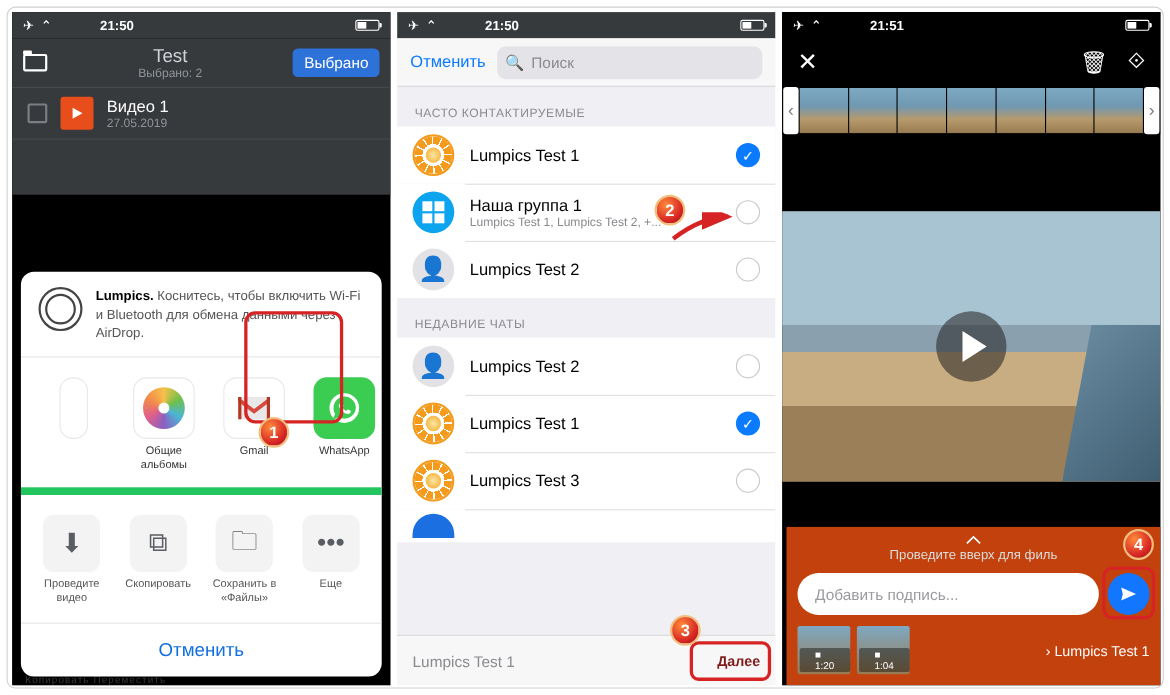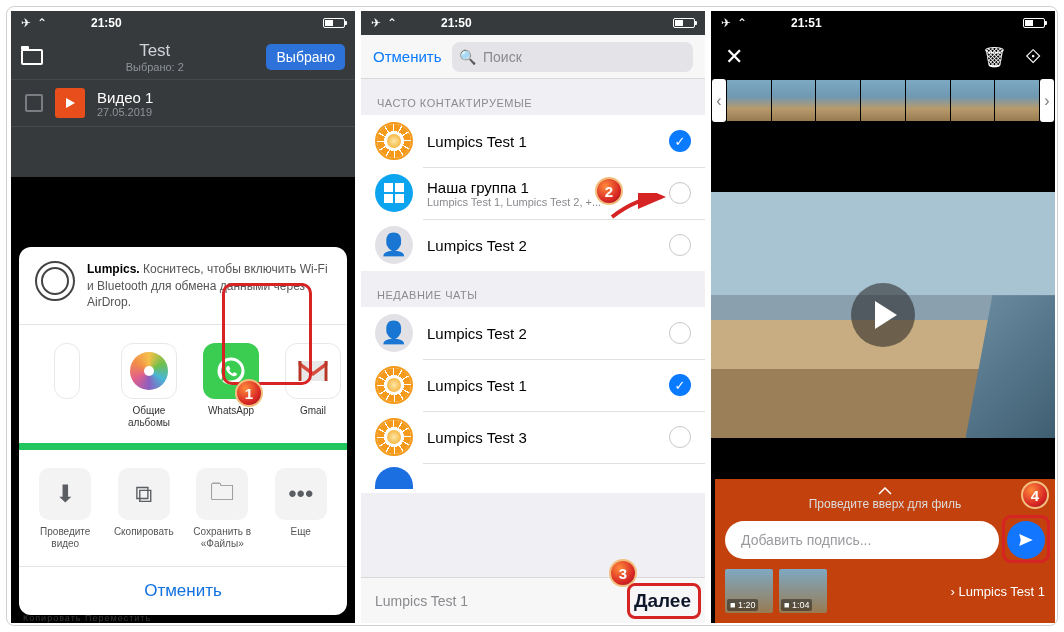--- a/index.html
+++ b/index.html
@@ -73,21 +73,21 @@
 .av.win i{background:#fff}
 .av.gray{background:#e2e2e6;display:flex;align-items:center;justify-content:center;color:#bdbdc2;font-size:22px}
 .av.blue{background:#1b6fe0}
 .rtext{flex:1;min-width:0}
 .rtext .n{font-size:15px;color:#000}
 .rtext .s{font-size:11px;color:#8a8a8f}
 .ring{width:22px;height:22px;border:1.5px solid #c7c7cc;border-radius:50%}
 .ring.on{border:0;background:#0a7bff;display:flex;align-items:center;justify-content:center;color:#fff;font-size:13px}
 .s2-foot{position:absolute;left:0;right:0;bottom:0;height:46px;background:#f7f7f8;border-top:1px solid #d8d8db;display:flex;align-items:center;justify-content:space-between;padding:0 14px}
 .s2-sel{font-size:14px;color:#8a8a8f}
-.s2-next{font-size:19px;font-weight:600;color:#0f172a}
+.s2-next{font-size:13px;font-weight:600;color:#7f1d1d}
 .hl3{position:absolute;right:4px;bottom:4px;width:74px;height:36px;border:3px solid #d62424;border-radius:8px;pointer-events:none;z-index:5}
 .arrow2{position:absolute;left:247px;top:182px;z-index:5;color:#d62424}
 
 .s3-bar{height:44px;background:#000;display:flex;align-items:center;justify-content:space-between;padding:0 14px;color:#fff}
 .xbtn{font-size:22px}
 .s3-tools{display:flex;gap:18px;font-size:20px}
 .strip{height:43px;background:#000;display:flex;gap:1px;padding:0 1px;align-items:center}
 .strip .fr{height:41px;flex:1;background:linear-gradient(180deg,#7ea9c3 0%,#6f98b2 40%,#b79a6b 70%,#987a52 100%)}
 .strip .fr:first-child{flex:.7;background:linear-gradient(180deg,#5a7a8e,#8b6a46)}
 .handle{width:14px;height:43px;background:#fff;border-radius:3px;display:flex;align-items:center;justify-content:center;color:#7c7c7c}
@@ -98,21 +98,21 @@
 .s3-bot{position:absolute;left:4px;right:0;bottom:0;background:#c2410c;color:#fff;padding:8px 10px 10px}
 .up{height:28px;text-align:center;font-size:12px;color:#ddd;display:flex;flex-direction:column;align-items:center;gap:2px}
 .up svg{width:14px;height:8px}
 .caprow{display:flex;align-items:center;gap:8px;margin:6px 0 10px}
 .caption{flex:1;height:38px;background:#fff;border-radius:19px;padding:0 16px;color:#9b9b9f;font-size:14px;display:flex;align-items:center}
 .send{width:38px;height:38px;border-radius:50%;background:#1276ff;display:flex;align-items:center;justify-content:center}
 .send svg{width:18px;height:18px}
 .hl4{position:absolute;right:5px;bottom:60px;width:48px;height:48px;border:3px solid #d62424;border-radius:9px;pointer-events:none;z-index:5}
 .tray{display:flex;align-items:center;gap:6px;font-size:11px;color:#fff}
 .tray .th{width:48px;height:44px;background:linear-gradient(180deg,#7ea9c3,#987a52);position:relative;border-radius:2px}
-.tray .th .tag{position:absolute;left:2px;bottom:2px;font-size:9px;background:rgba(0,0,0,.4);padding:1px 3px;border-radius:2px}
+.tray .th .tag{position:absolute;left:2px;bottom:2px;font-size:9px;background:rgba(0,0,0,.4);padding:1px 14px;border-radius:2px}
 .tray .sp{flex:1}
 .tray .to{color:#fff;font-size:13px}
 </style>
 </head>
 <body>
 
 <div class="card">
 
 <div class="phone p1">
   <div class="status">
@@ -153,40 +153,40 @@
       <div class="ad-ic"></div>
       <div class="ad-txt"><b>Lumpics.</b><span> Коснитесь, чтобы включить Wi-Fi и Bluetooth для обмена данными через AirDrop.</span></div>
     </div>
     <div class="apps">
       <div class="app edge">
             <div class="ic" style="background:#fff;border:1px solid #e8e8e8"></div>
           </div>
       <div class="app">
             <div class="ic photos"></div>
             <div class="lbl">Общие альбомы</div>
+          </div>
+      <div class="app">
+            <div class="ic gmail">
+              <svg viewBox="0 0 48 36">
+                <path fill="#e8e8e8" d="M4 4h40v28H4z"></path>
+                <path fill="#d54b3d" d="M4 4l20 15L44 4v6L24 25 4 10z"></path>
+                <path fill="#b63524" d="M4 4h4v28H4zM40 4h4v28h-4z"></path>
+              </svg>
+            </div>
+            <div class="lbl">Gmail</div>
           </div>
       <div class="app">
             <div class="ic wa">
               <svg viewBox="0 0 48 48">
                 <circle cx="24" cy="24" r="18" fill="#fff"></circle>
                 <path fill="#3bcd52" d="M24 10c7.7 0 14 6 14 13.4 0 7.4-6.3 13.4-14 13.4-2.4 0-4.6-.6-6.6-1.6L10 38l2.9-7c-1.3-2-2-4.4-2-6.9C10.9 16 17.2 10 24 10z"></path>
                 <path fill="#fff" d="M19 18c.3-.7.6-.7 1-.7h.8c.3 0 .6 0 .9.7l1.3 3c.1.3 0 .6-.2.9l-.9 1c-.2.2-.2.5 0 .8 1 1.6 2.3 2.7 4 3.5.3.1.6.1.8-.1l1-1.1c.3-.3.6-.3.9-.2l2.9 1.4c.3.2.5.4.5.7 0 .6-.3 1.6-1 2.2-1 .9-2.5 1.1-3.7.8-3.3-.8-6.3-3-8.4-6.2-1-1.5-1.6-3.1-1.4-4.6.1-.8.5-1.6 1.5-2.1z"></path>
               </svg>
             </div>
             <div class="lbl">WhatsApp</div>
-          </div>
-      <div class="app">
-            <div class="ic gmail">
-              <svg viewBox="0 0 48 36">
-                <path fill="#e8e8e8" d="M4 4h40v28H4z"></path>
-                <path fill="#d54b3d" d="M4 4l20 15L44 4v6L24 25 4 10z"></path>
-                <path fill="#b63524" d="M4 4h4v28H4zM40 4h4v28h-4z"></path>
-              </svg>
-            </div>
-            <div class="lbl">Gmail</div>
           </div>
 
     </div>
     <div class="actions">
       <div class="act">
             <div class="ic">⬇︎</div>
             <div class="lbl">Проведите видео</div>
           </div>
       <div class="act">
             <div class="ic">⧉</div>

